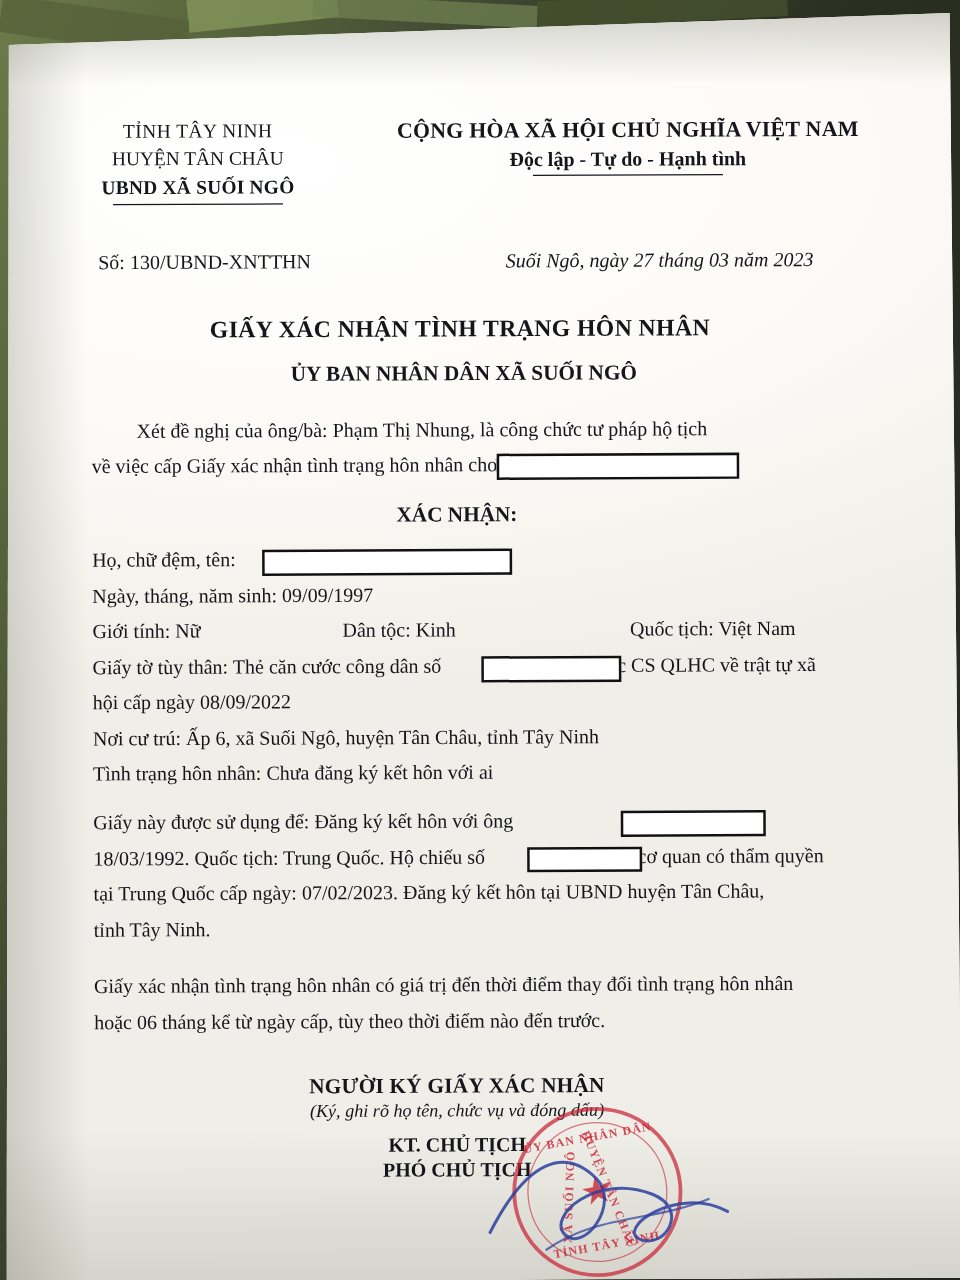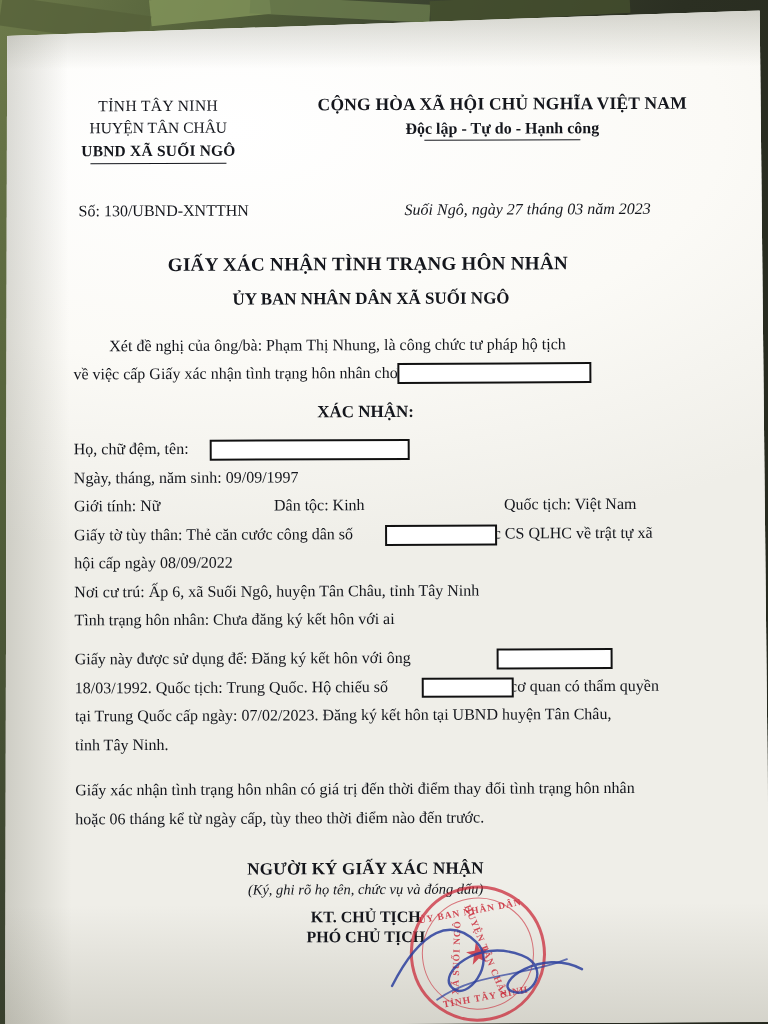--- a/index.html
+++ b/index.html
@@ -327,21 +327,21 @@
   <div class="content">
 
     <div class="header">
       <div class="header-left">
         <div class="l1">TỈNH TÂY NINH</div>
         <div class="l2">HUYỆN TÂN CHÂU</div>
         <div><span class="l3">UBND XÃ SUỐI NGÔ</span></div>
       </div>
       <div class="header-right">
         <div class="nation">CỘNG HÒA XÃ HỘI CHỦ NGHĨA VIỆT NAM</div>
-        <div><span class="motto">Độc lập - Tự do - Hạnh công</span></div>
+        <div><span class="motto">Độc lập - Tự do - Hạnh tình</span></div>
       </div>
     </div>
 
     <div class="line-so">
       <div class="so">Số: 130/UBND-XNTTHN</div>
       <div class="place-date">Suối Ngô, ngày 27 tháng 03 năm 2023</div>
     </div>
 
     <div class="doc-title">GIẤY XÁC NHẬN TÌNH TRẠNG HÔN NHÂN</div>
     <div class="org-title">ỦY BAN NHÂN DÂN XÃ SUỐI NGÔ</div>

